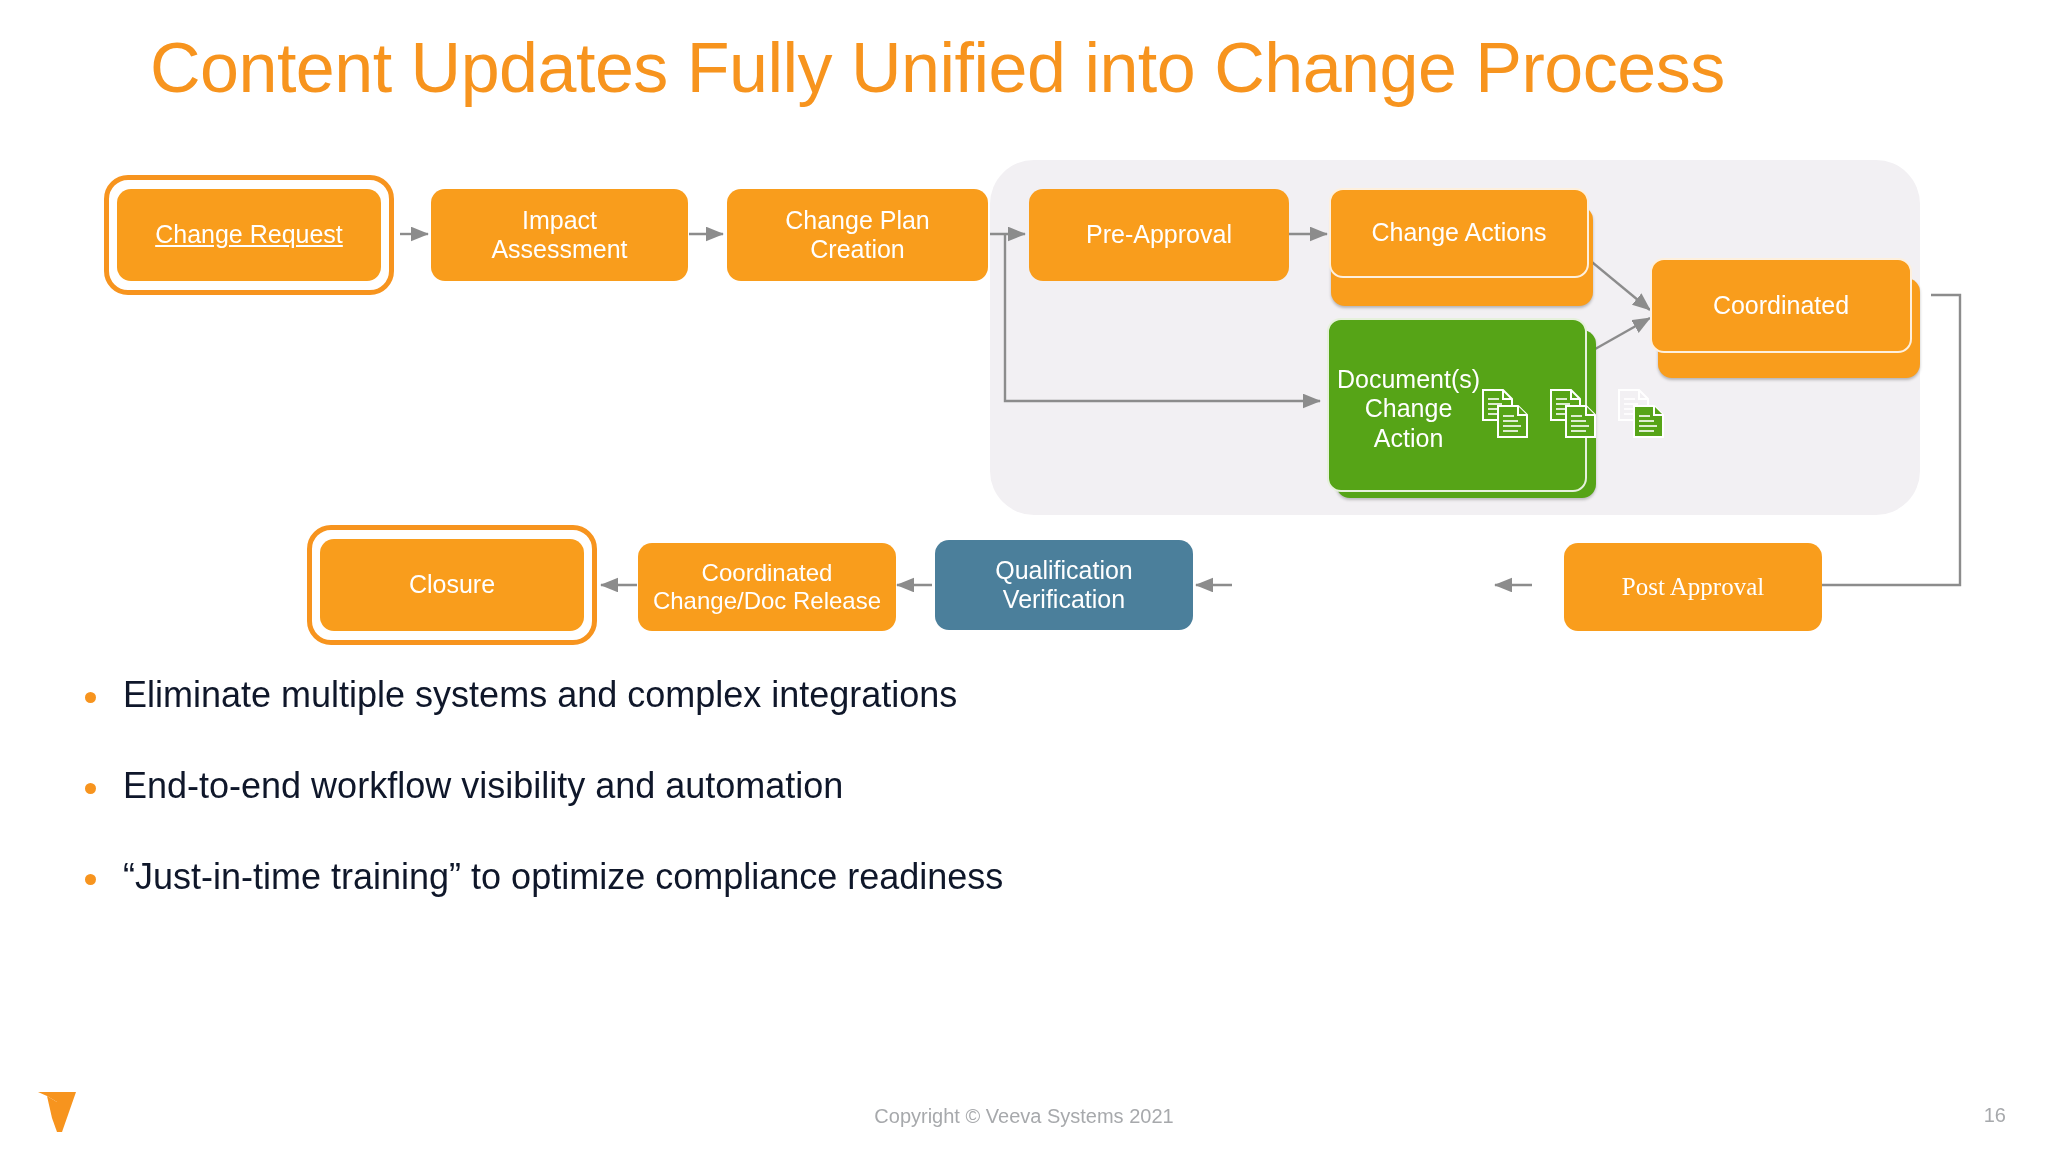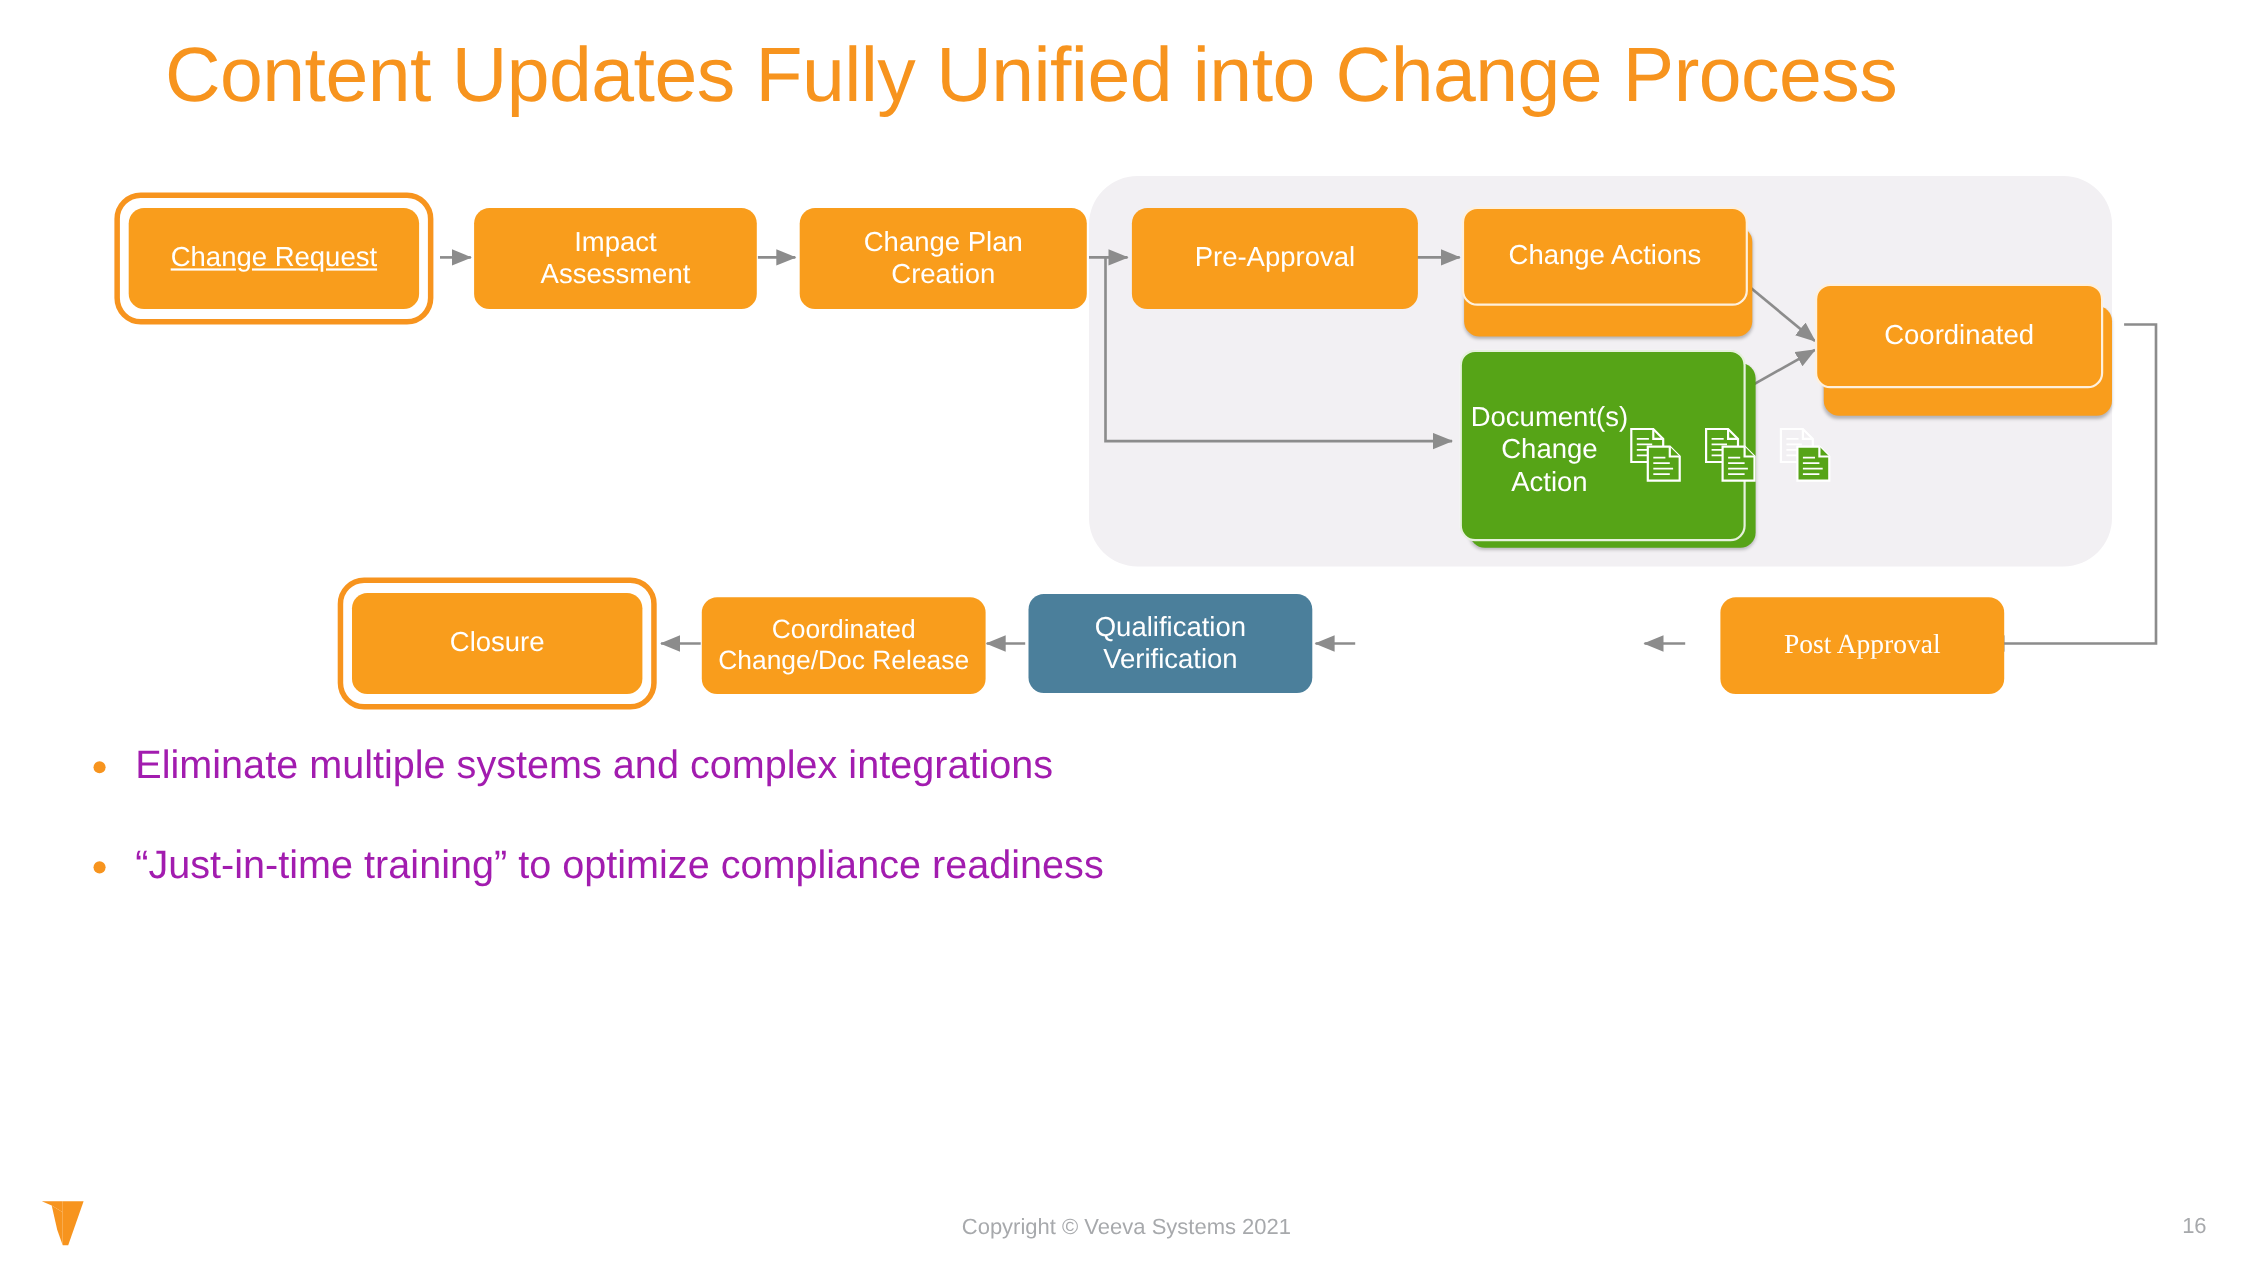--- a/index.html
+++ b/index.html
@@ -116,21 +116,21 @@
     width: 11px;
     height: 11px;
     border-radius: 50%;
     background: #F7941E;
     margin-top: 20px;
     margin-right: 27px;
   }
   .bullet-text {
     font-size: 36px;
     line-height: 1.30;
-    color: #a21caf;
+    color: #0f172a;
     font-weight: 400;
     max-width: 1830px;
   }
 
   
   #footer-copyright {
     position: absolute;
     left: 0;
     top: 1105px;
     width: 2048px;
@@ -309,20 +309,24 @@
 
 </div>
 
 <div id="bullets">
   <div class="bullet-row">
     <div class="bullet-dot"></div>
     <div class="bullet-text">Eliminate multiple systems and complex integrations</div>
   </div>
   <div class="bullet-row">
     <div class="bullet-dot"></div>
+    <div class="bullet-text">End-to-end workflow visibility and automation</div>
+  </div>
+  <div class="bullet-row">
+    <div class="bullet-dot"></div>
     <div class="bullet-text">“Just-in-time training” to optimize compliance readiness</div>
   </div>
 </div>
 
 <svg id="veeva-logo" viewBox="0 0 58 58">
   <path d="M10,10 L29,10 L29,20 L19,14 Z" fill="#F7941E"></path>
   <path d="M29,10 L48,10 L34,50 L29,50 Z" fill="#F7941E"></path>
   <path d="M19,14 L29,20 L29,50 L24,36 Z" fill="#F7941E"></path>
 </svg>
 

